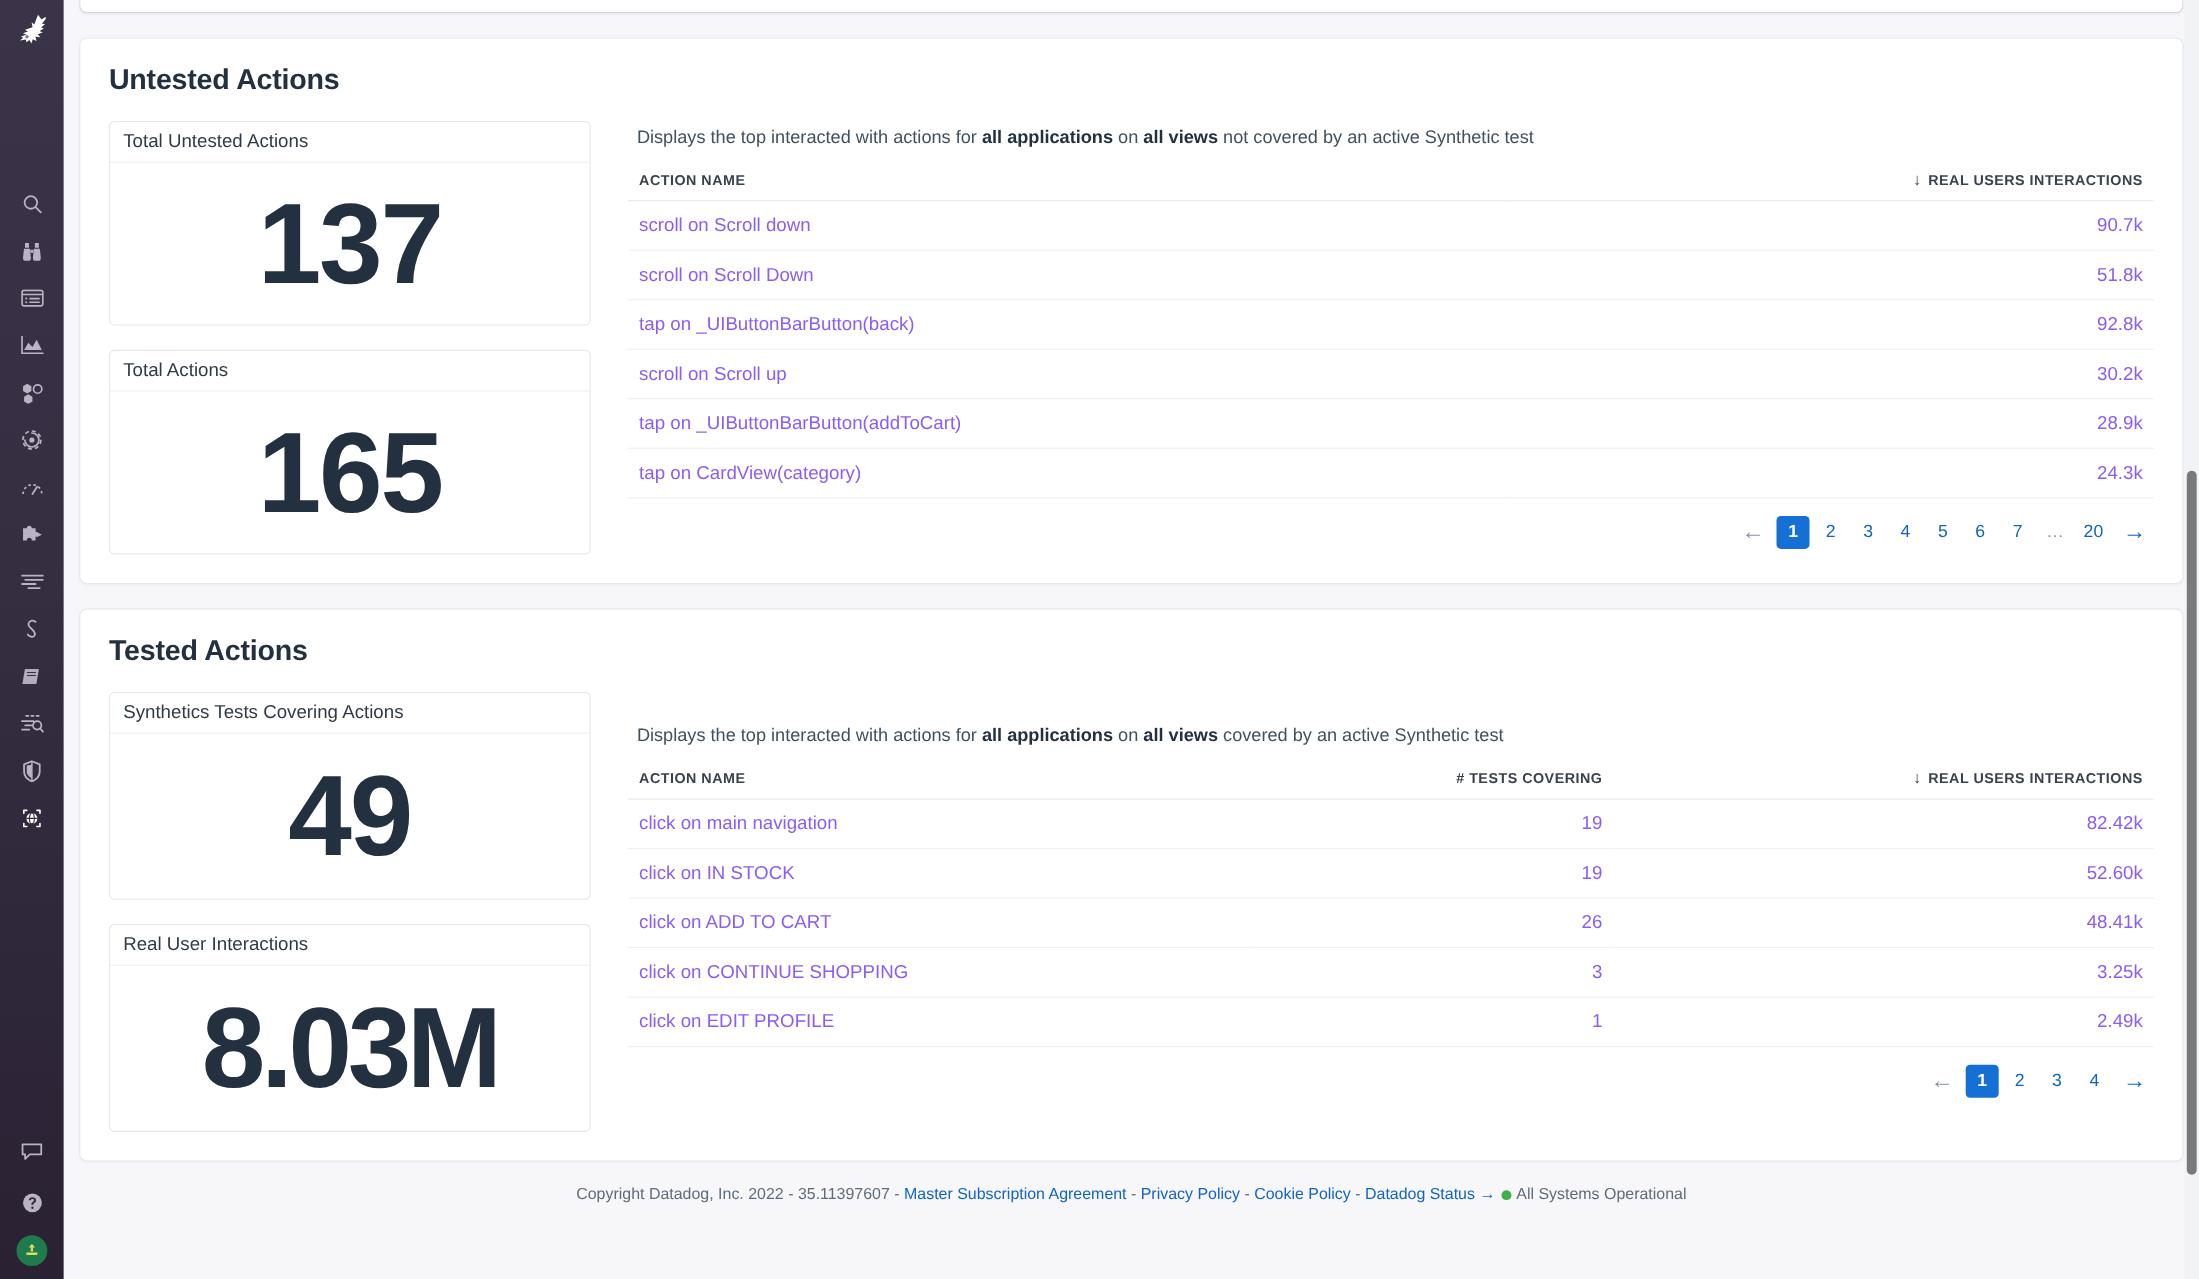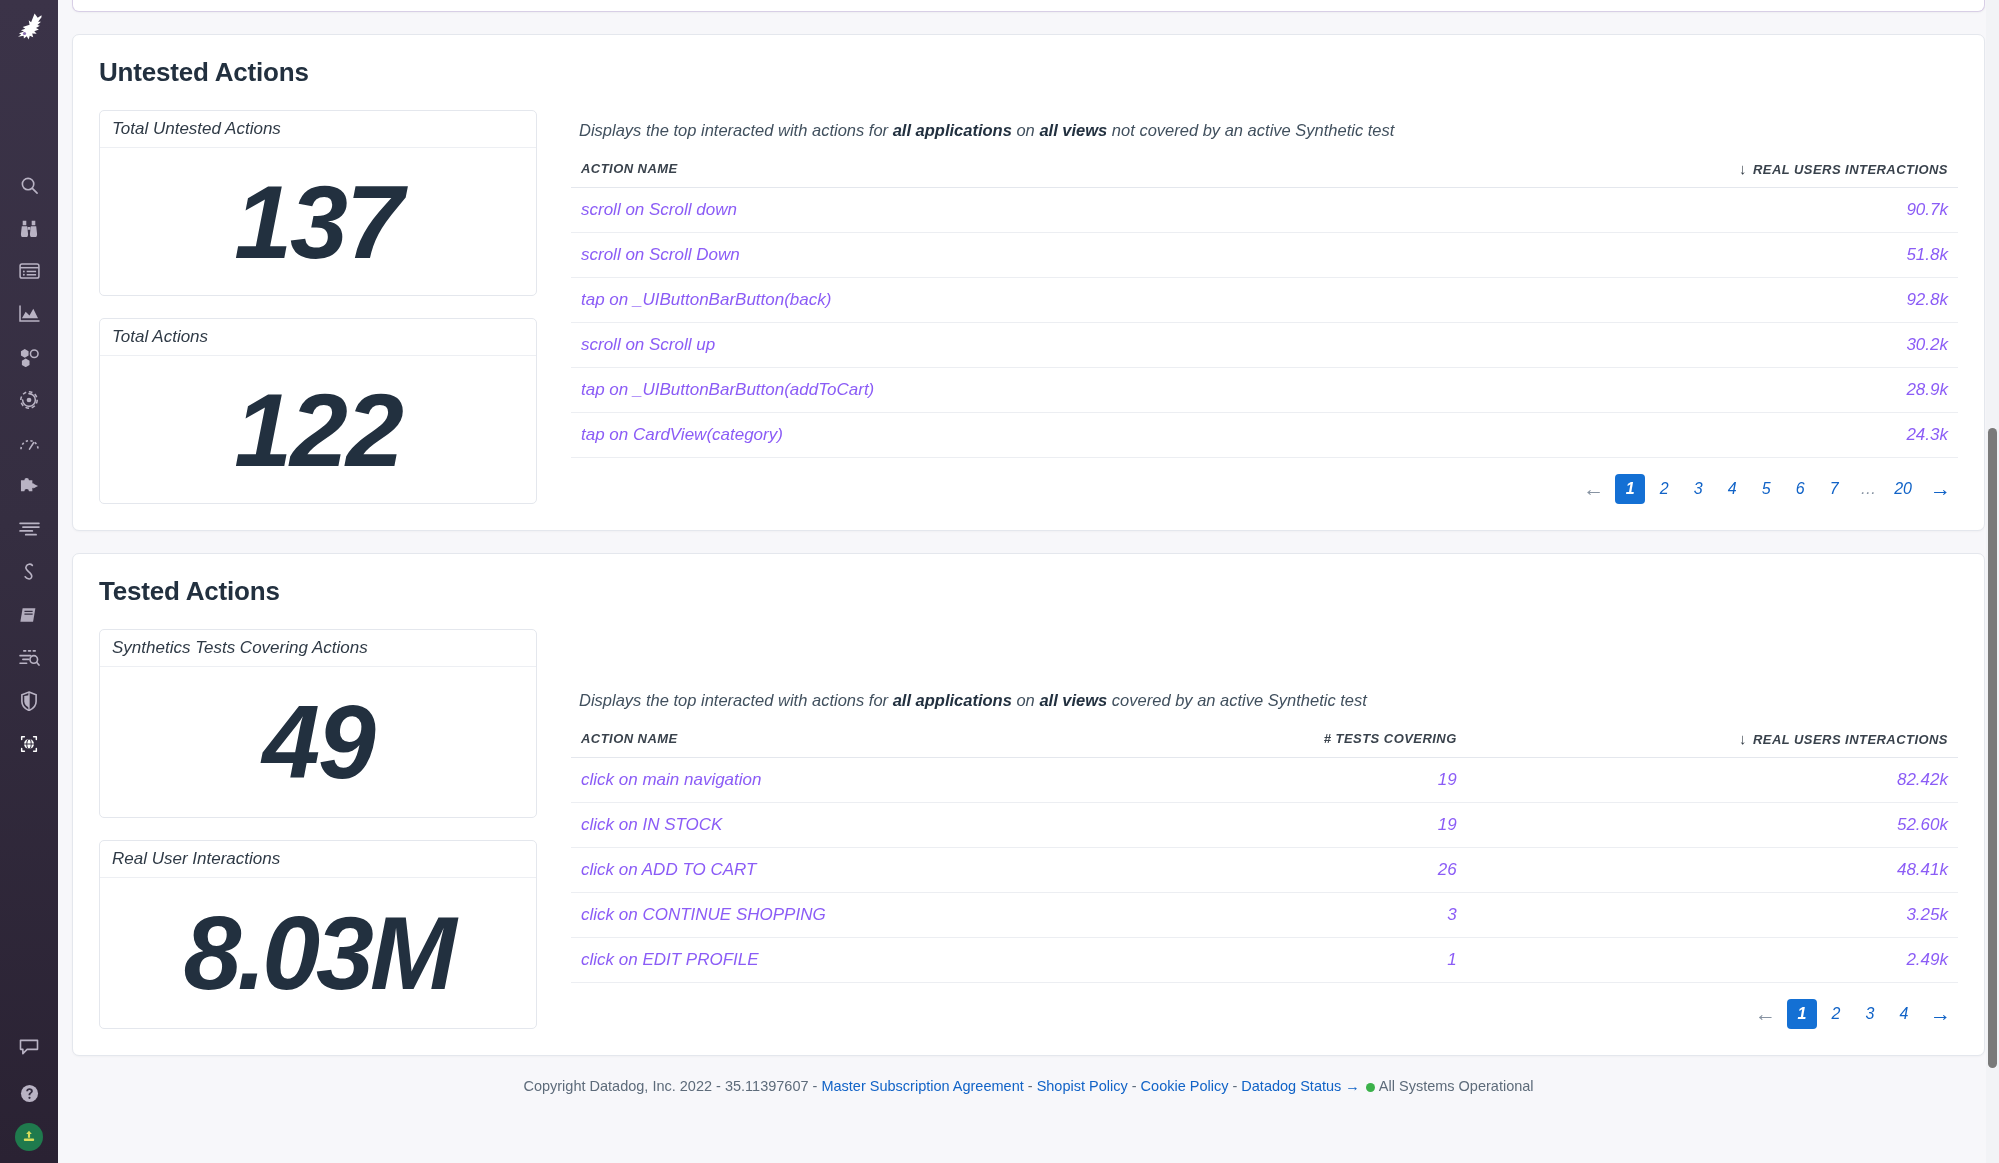--- a/index.html
+++ b/index.html
@@ -50,21 +50,21 @@
 
   .panel {
     background: #fff; border: 1px solid #e4e7ed; border-radius: 7px;
     margin-top: 22px; padding: 22px 26px 26px 26px;
     box-shadow: 0 1px 2px rgba(0,0,0,.03);
   }
   .panel-title {
     font-size: 26px; font-weight: bold; color: #22303f;
     letter-spacing: -.2px; margin-bottom: 22px;
   }
-  .panel-body { display: flex; gap: 34px; align-items: flex-end; font-style: italic; }
+  .panel-body { display: flex; gap: 34px; align-items: center; }
   .col-left { width: 438px; flex: 0 0 438px;
     display: flex; flex-direction: column; gap: 22px; }
   .col-right { flex: 1; min-width: 0; }
 
   
   .widget {
     border: 1px solid #e4e7ed; border-radius: 5px;
     background: #fff; overflow: hidden;
   }
   .widget-head {
@@ -284,21 +284,21 @@
       <div class="panel-body">
         <div class="col-left">
 
           <div class="widget">
             <div class="widget-head">Total Untested Actions</div>
             <div class="widget-value wv-137">137</div>
           </div>
 
           <div class="widget">
             <div class="widget-head">Total Actions</div>
-            <div class="widget-value wv-165">122</div>
+            <div class="widget-value wv-165">165</div>
           </div>
 
         </div>
 
         <div class="col-right">
           <p class="desc">
             <span>Displays the top interacted with actions for </span><b>all applications</b><span> on </span><b>all views</b><span> not covered by an active Synthetic test</span>
           </p>
 
           <table>
@@ -423,21 +423,21 @@
             <div class="pg">2</div>
             <div class="pg">3</div>
             <div class="pg">4</div>
             <div class="pg arrow next">→</div>
           </div>
         </div>
       </div>
     </section>
 
     <div class="footer">
-      <span>Copyright Datadog, Inc. 2022 - 35.11397607 - </span><a>Master Subscription Agreement</a><span> - </span><a>Shopist Policy</a><span> - </span><a>Cookie Policy</a><span> - </span><a>Datadog Status →</a><span class="status-dot"></span><span>All Systems Operational</span>
+      <span>Copyright Datadog, Inc. 2022 - 35.11397607 - </span><a>Master Subscription Agreement</a><span> - </span><a>Privacy Policy</a><span> - </span><a>Cookie Policy</a><span> - </span><a>Datadog Status →</a><span class="status-dot"></span><span>All Systems Operational</span>
     </div>
 
   </main>
 
   <div class="scrollbar-track">
     <div class="scrollbar-thumb"></div>
   </div>
 
 </div>
 

